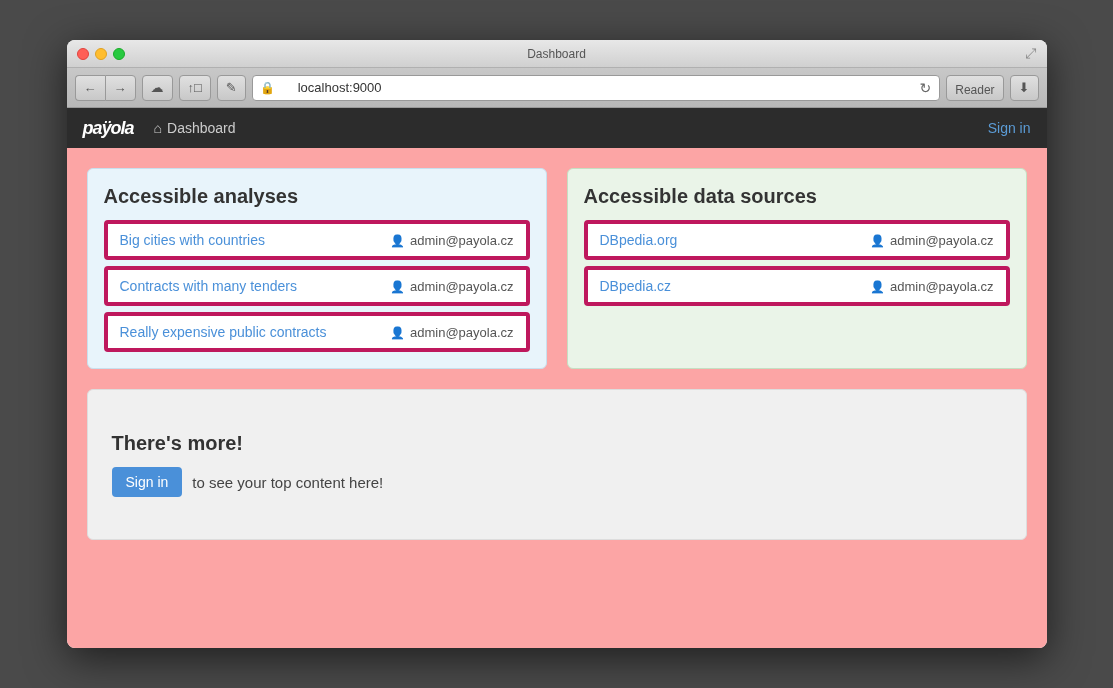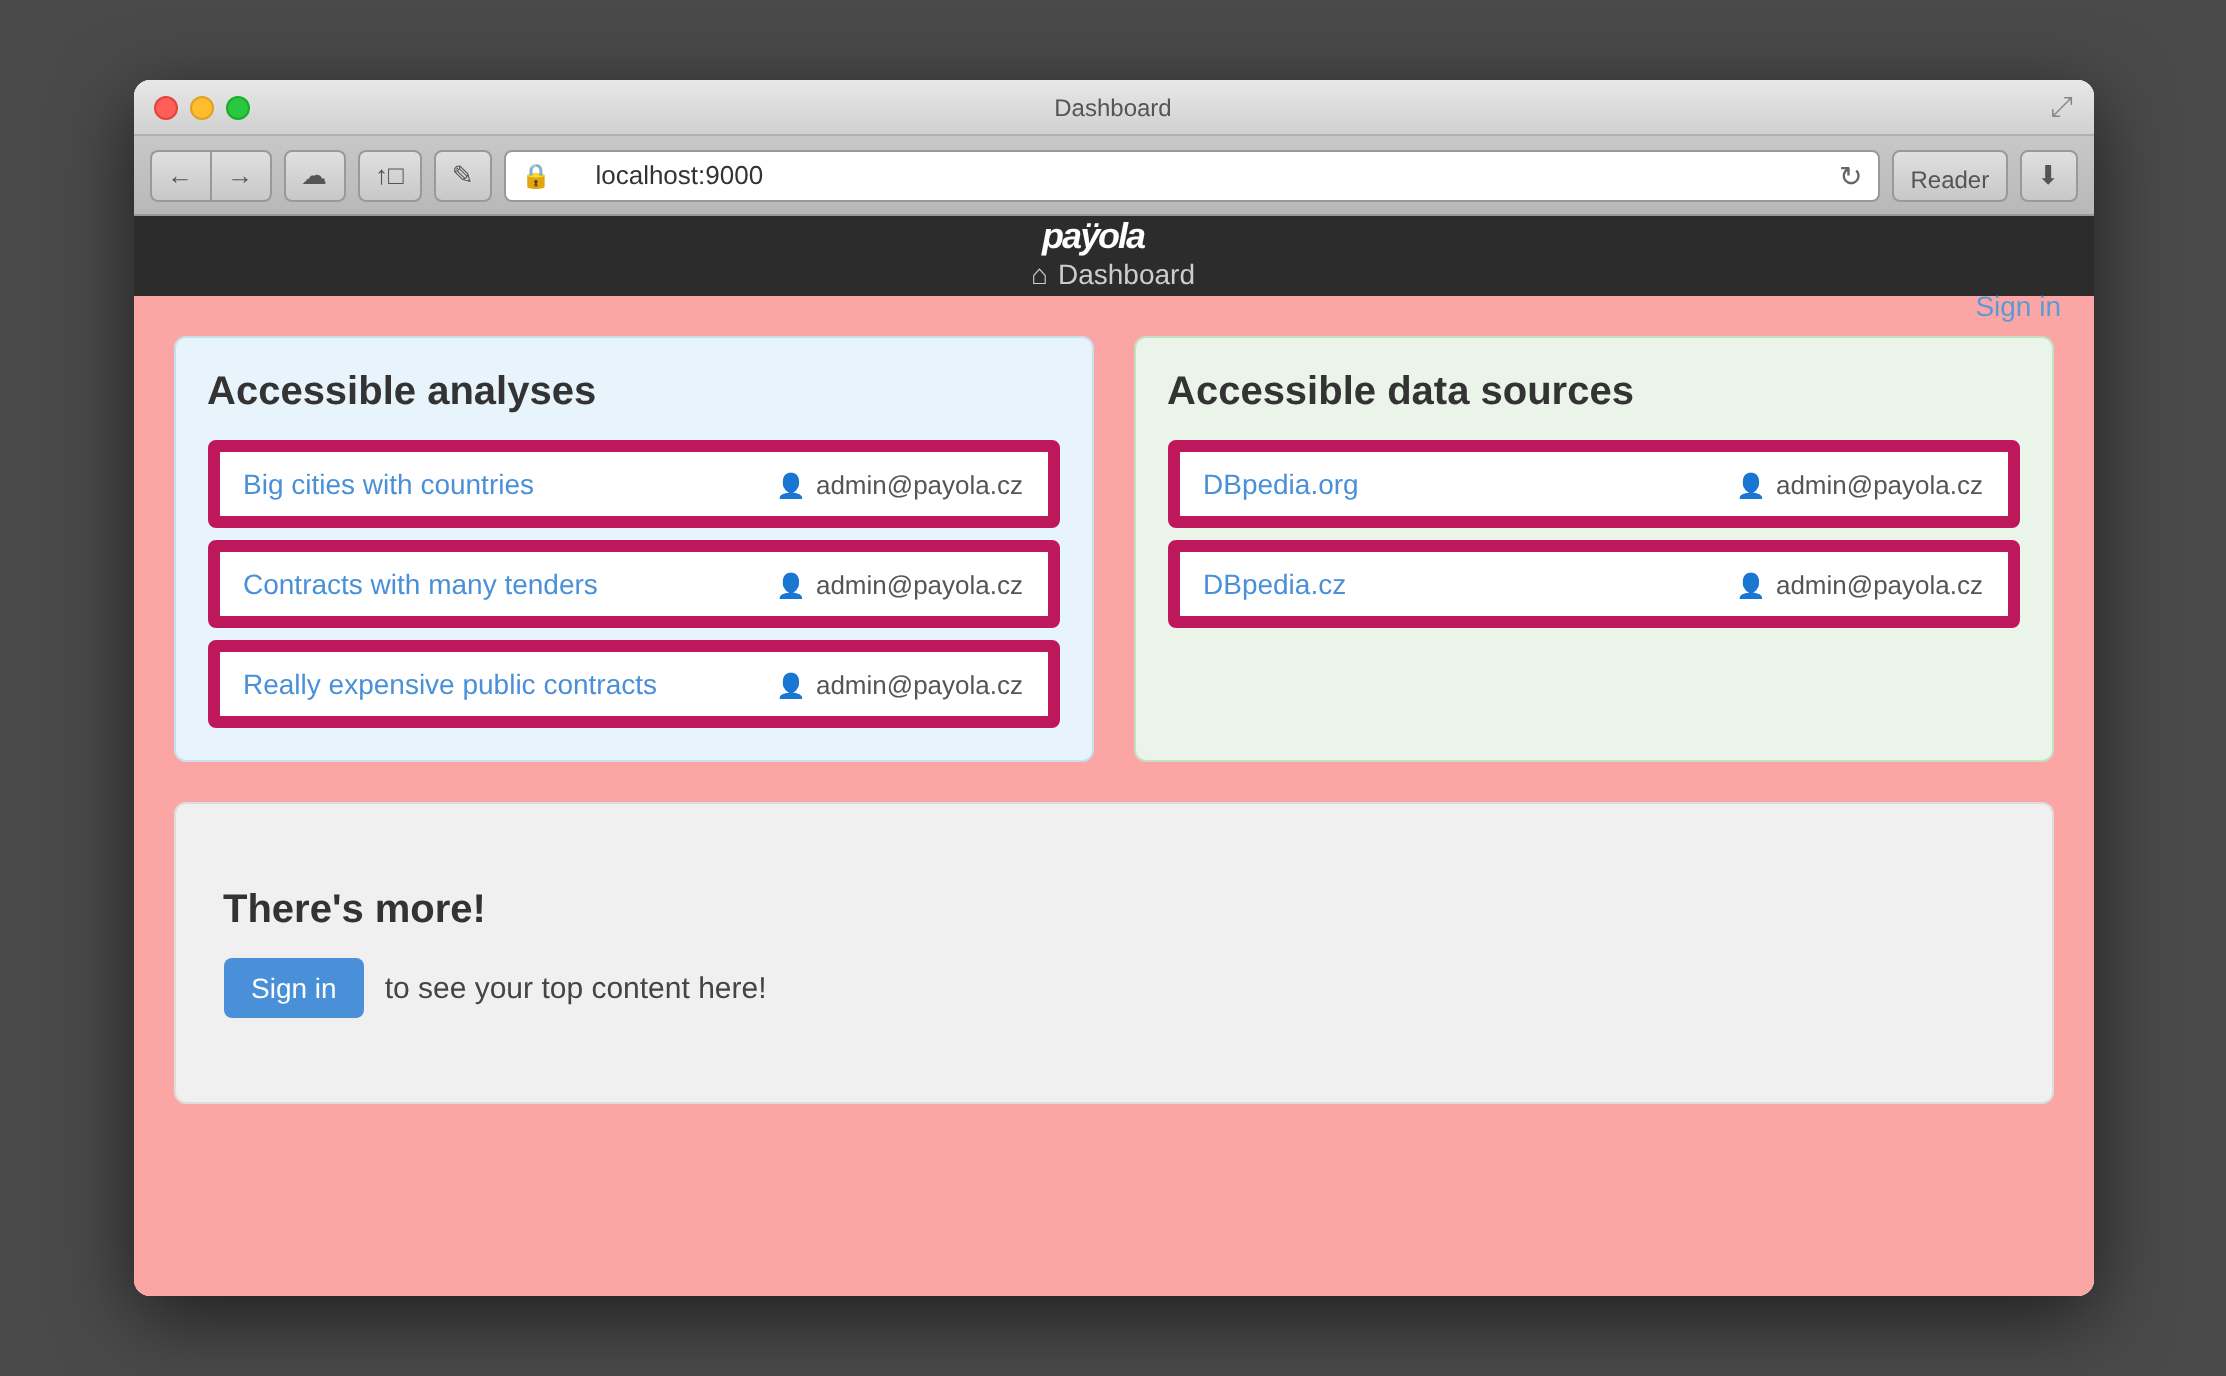--- a/index.html
+++ b/index.html
@@ -117,21 +117,20 @@
       align-items: flex-end;
     }
 
     
     .nav-bar {
       background: #2c2c2c;
       height: 40px;
       display: flex;
       align-items: center;
       padding: 0 16px;
-      flex-direction: column;
     }
     .nav-logo {
       color: #fff;
       font-size: 18px;
       font-weight: bold;
       font-style: italic;
       margin-right: 20px;
       letter-spacing: -1px;
     }
     .nav-logo span { color: #fff; }
@@ -185,21 +184,21 @@
       font-weight: bold;
       color: #333;
       margin-bottom: 12px;
     }
 
     .list-item {
       display: flex;
       align-items: center;
       justify-content: space-between;
       background: #fff;
-      border: 6px solid #be185d;
+      border: 4px solid #be185d;
       border-radius: 4px;
       padding: 8px 12px;
       margin-bottom: 6px;
       cursor: pointer;
     }
     .list-item:last-child { margin-bottom: 0; }
 
     .item-link {
       color: #4a90d9;
       font-size: 14px;

